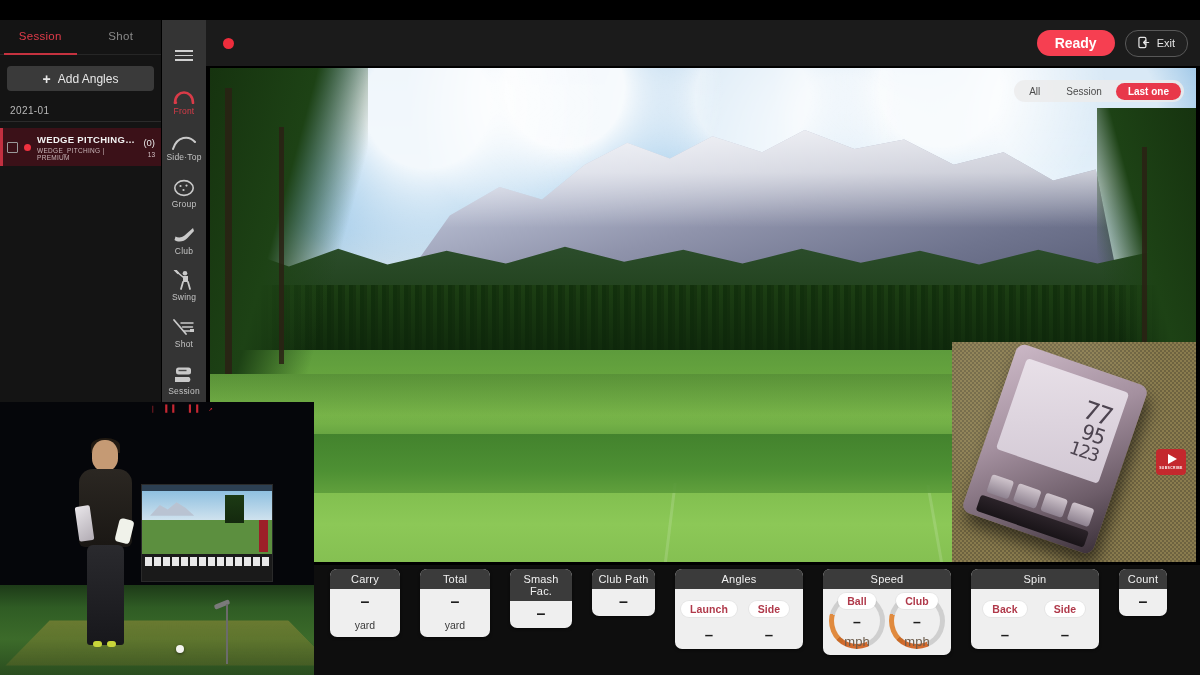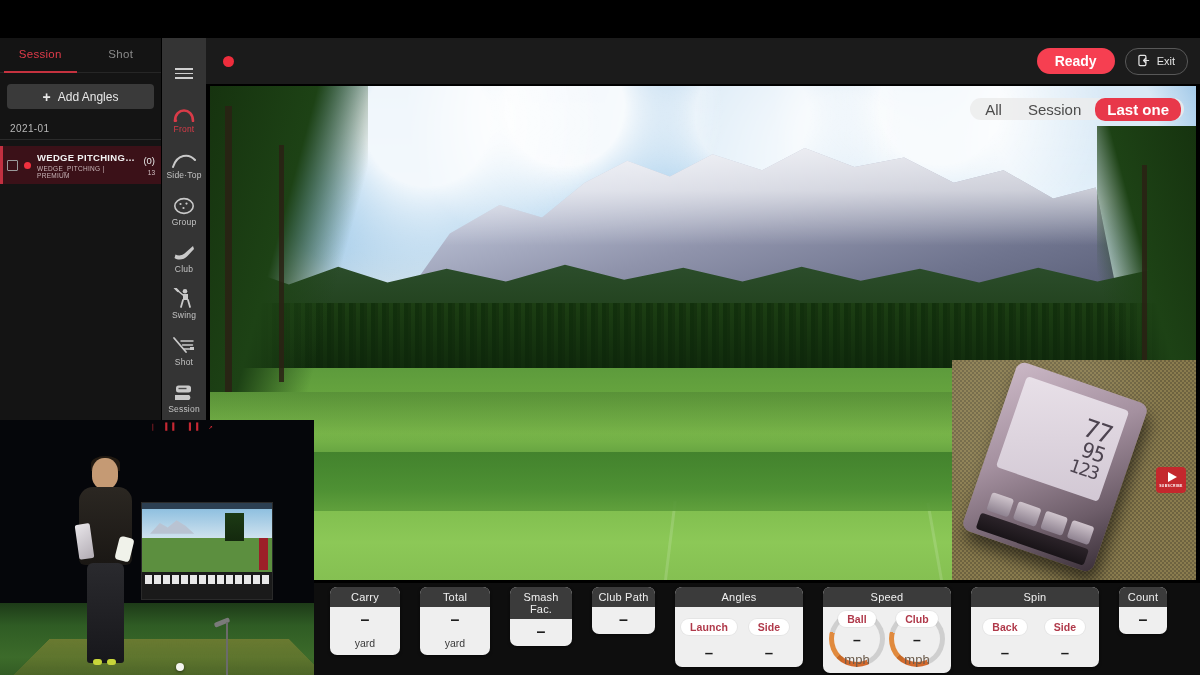--- a/index.html
+++ b/index.html
@@ -2,21 +2,21 @@
 <html><head>
 <meta charset="utf-8">
 <style>
   * { box-sizing: border-box; margin: 0; padding: 0; }
   html, body {
     width: 1200px; height: 675px;
     background: #000;
     font-family: "Liberation Sans", sans-serif;
     overflow: hidden;
   }
-  #app { position: relative; width: 1200px; height: 491px; background: #701a75; margin-top: 18px; }
+  #app { position: relative; width: 1200px; height: 491px; background: #701a75; }
 
   
   .top-strip { position: absolute; left: 0; top: 0; width: 1200px; height: 20px; background: #000; }
 
   
   .session-panel {
     position: absolute; left: 0; top: 20px; width: 162px; height: 382px;
     background: #141414; border-right: 1px solid #000;
   }
   .tabs { display: flex; height: 32px; }
@@ -181,21 +181,21 @@
     background: linear-gradient(255deg, #16330f 0%, #1d4215 50%, rgba(29,66,21,0) 80%);
   }
   .trunk { position: absolute; background: #2a2114; opacity: .85; }
 
   
   .view-filters {
     position: absolute; right: 12px; top: 12px; height: 22px;
     background: rgba(236,236,236,.82); border-radius: 11px;
     display: flex; align-items: center; padding: 0 3px; gap: 2px;
   }
-  .vf { font-size: 15px; color: #4b4b4b; padding: 3px 12px; border-radius: 10px; cursor: pointer; }
+  .vf { font-size: 10px; color: #4b4b4b; padding: 3px 12px; border-radius: 10px; cursor: pointer; }
   .vf.active { background: #e8384a; color: #fff; font-weight: bold; }
 
   
   .lm-photo {
     position: absolute; right: 0; bottom: 0; width: 244px; height: 220px;
     background:
       radial-gradient(circle at 30% 25%, rgba(255,255,255,.07) 0 30%, rgba(0,0,0,0) 60%),
       repeating-conic-gradient(#8a7c4e 0% 25%, #6e6340 0% 50%) 0 0/4px 4px,
       #7b6f47;
     overflow: hidden;

